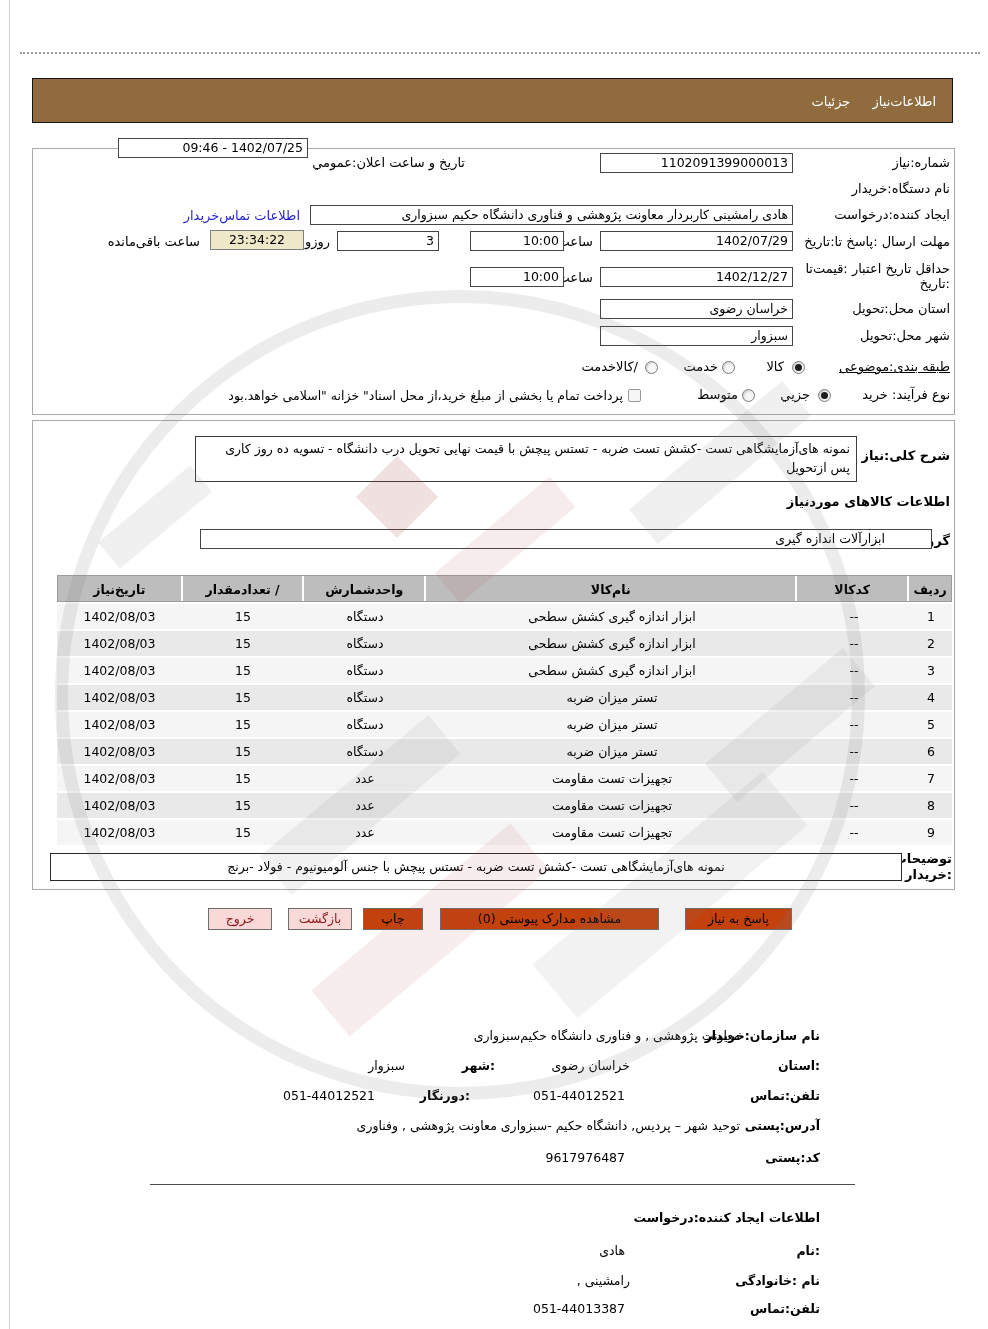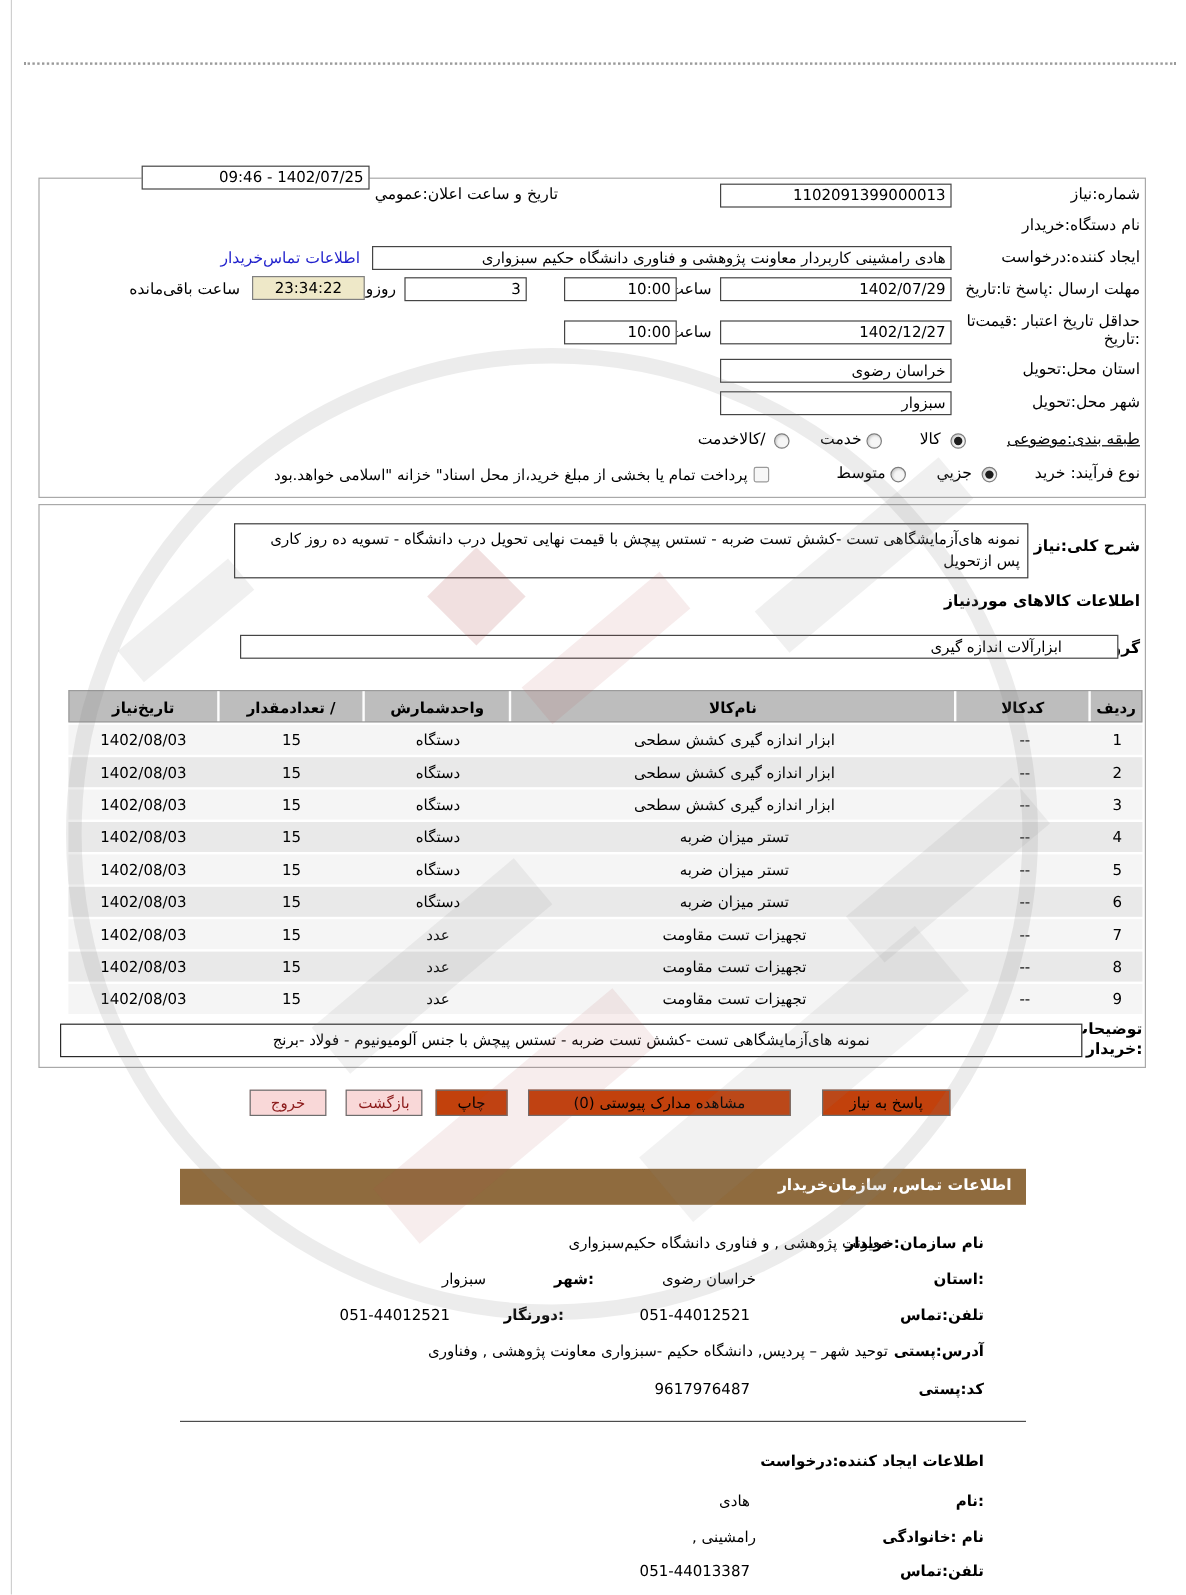--- a/index.html
+++ b/index.html
@@ -65,20 +65,24 @@
   .timer{background:#eee8c8;border:1px solid #808080;text-align:center;}
 </style>
 </head>
 <body>
 
 <div id="page">
 
   <div id="left-line" class="abs"></div>
   <div id="dotted" class="abs"></div>
 
+  <div id="tabbar" class="abs brownbar">
+    <span class="tab">اطلاعات‌نیاز</span>
+    <span class="tab">جزئیات</span>
+  </div>
 
   <div id="panel1" class="panel"></div>
 
   <div class="lbl" style="right:38px;top:155px;">شماره:نیاز</div>
   <div class="box num" style="left:600px;top:153px;width:183px;">1102091399000013</div>
   <div class="lbl" style="right:523px;top:155px;">تاریخ و ساعت اعلان:عمومي</div>
   <div class="box num" style="left:118px;top:138px;width:180px;">09:46 - 1402/07/25</div>
 
   <div class="lbl" style="right:38px;top:181px;">نام دستگاه:خریدار</div>
 
@@ -227,21 +231,20 @@
   </div>
   <div style="position:absolute;left:50px;top:853px;width:850px;height:26px;border:1px solid #2a2a2a;background:#fff;
               line-height:26px;text-align:center;font-size:12.5px;overflow:hidden;">نمونه های‌آزمایشگاهی تست -کشش تست ضربه - تستس پیچش با جنس آلومیونیوم - فولاد -برنج</div>
 
   <div class="btn green" style="left:685px;top:908px;width:105px;">پاسخ به نیاز</div>
   <div class="btn green" style="left:440px;top:908px;width:217px;">مشاهده مدارک پیوستی (0)</div>
   <div class="btn green" style="left:363px;top:908px;width:58px;">چاپ</div>
   <div class="btn pink" style="left:288px;top:908px;width:62px;">بازگشت</div>
   <div class="btn pink" style="left:208px;top:908px;width:62px;">خروج</div>
 
-  <div id="orgbar" class="abs brownbar">اطلاعات  تماس, سازمان‌خریدار</div>
 
   <div class="lbl b sm" style="right:168px;top:1028px;">نام سازمان:خریدار</div>
   <div class="lbl sm" style="right:248px;top:1028px;">معاونت پژوهشی , و فناوری دانشگاه حکیم‌سبزواری</div>
 
   <div class="lbl b sm" style="right:168px;top:1058px;">:استان</div>
   <div class="lbl sm" style="right:358px;top:1058px;">خراسان رضوی</div>
   <div class="lbl b sm" style="right:493px;top:1058px;">:شهر</div>
   <div class="lbl sm" style="right:583px;top:1058px;">سبزوار</div>
 
   <div class="lbl b sm" style="right:168px;top:1088px;">تلفن:تماس</div>

